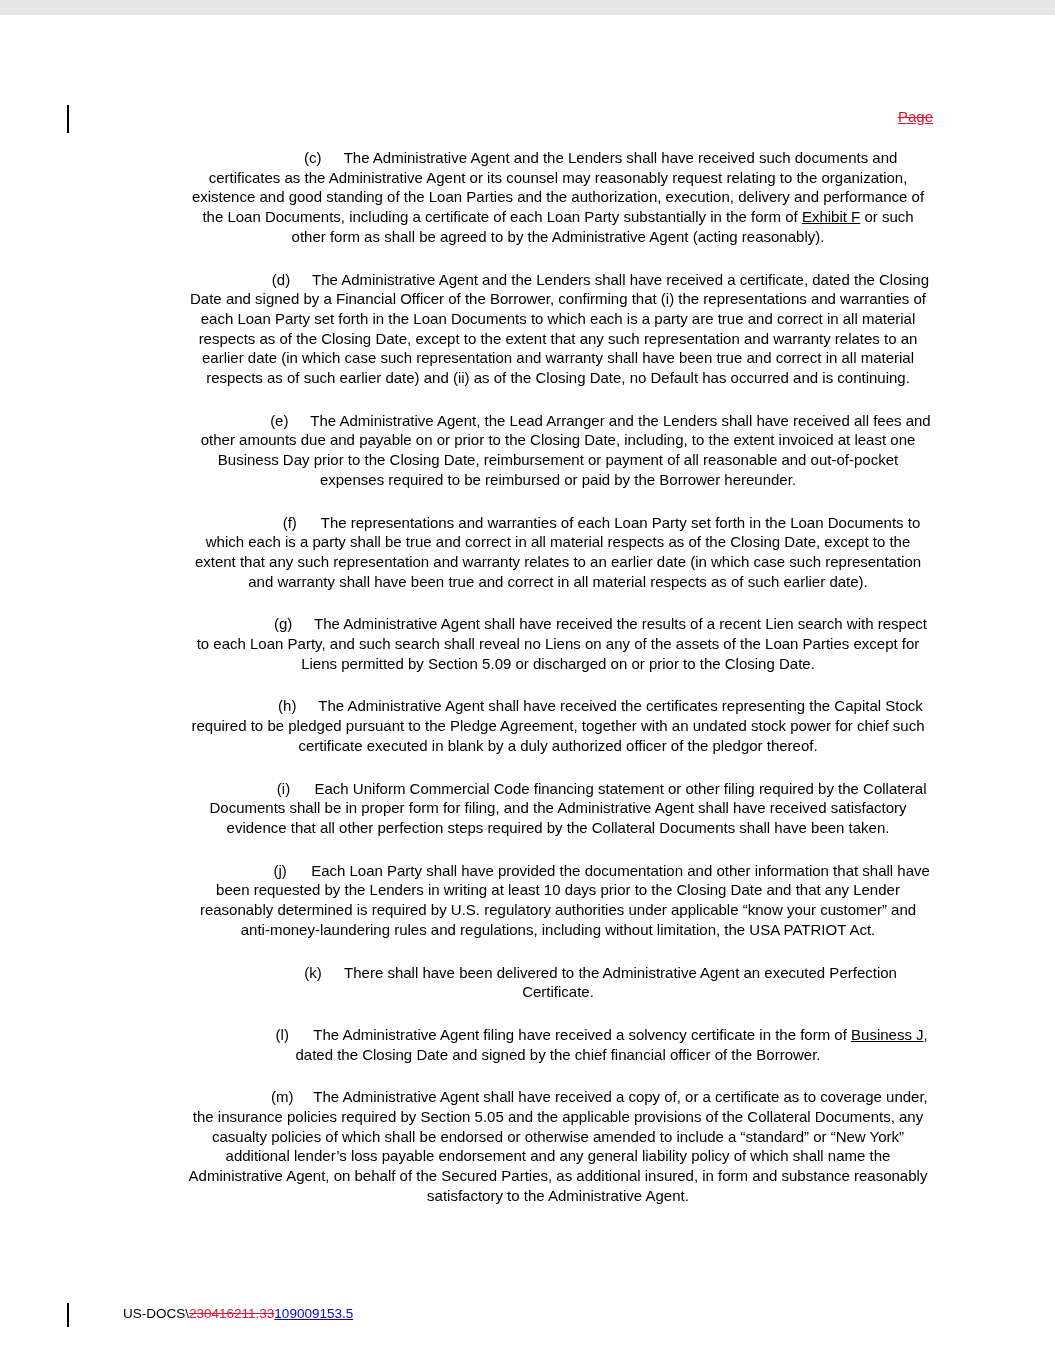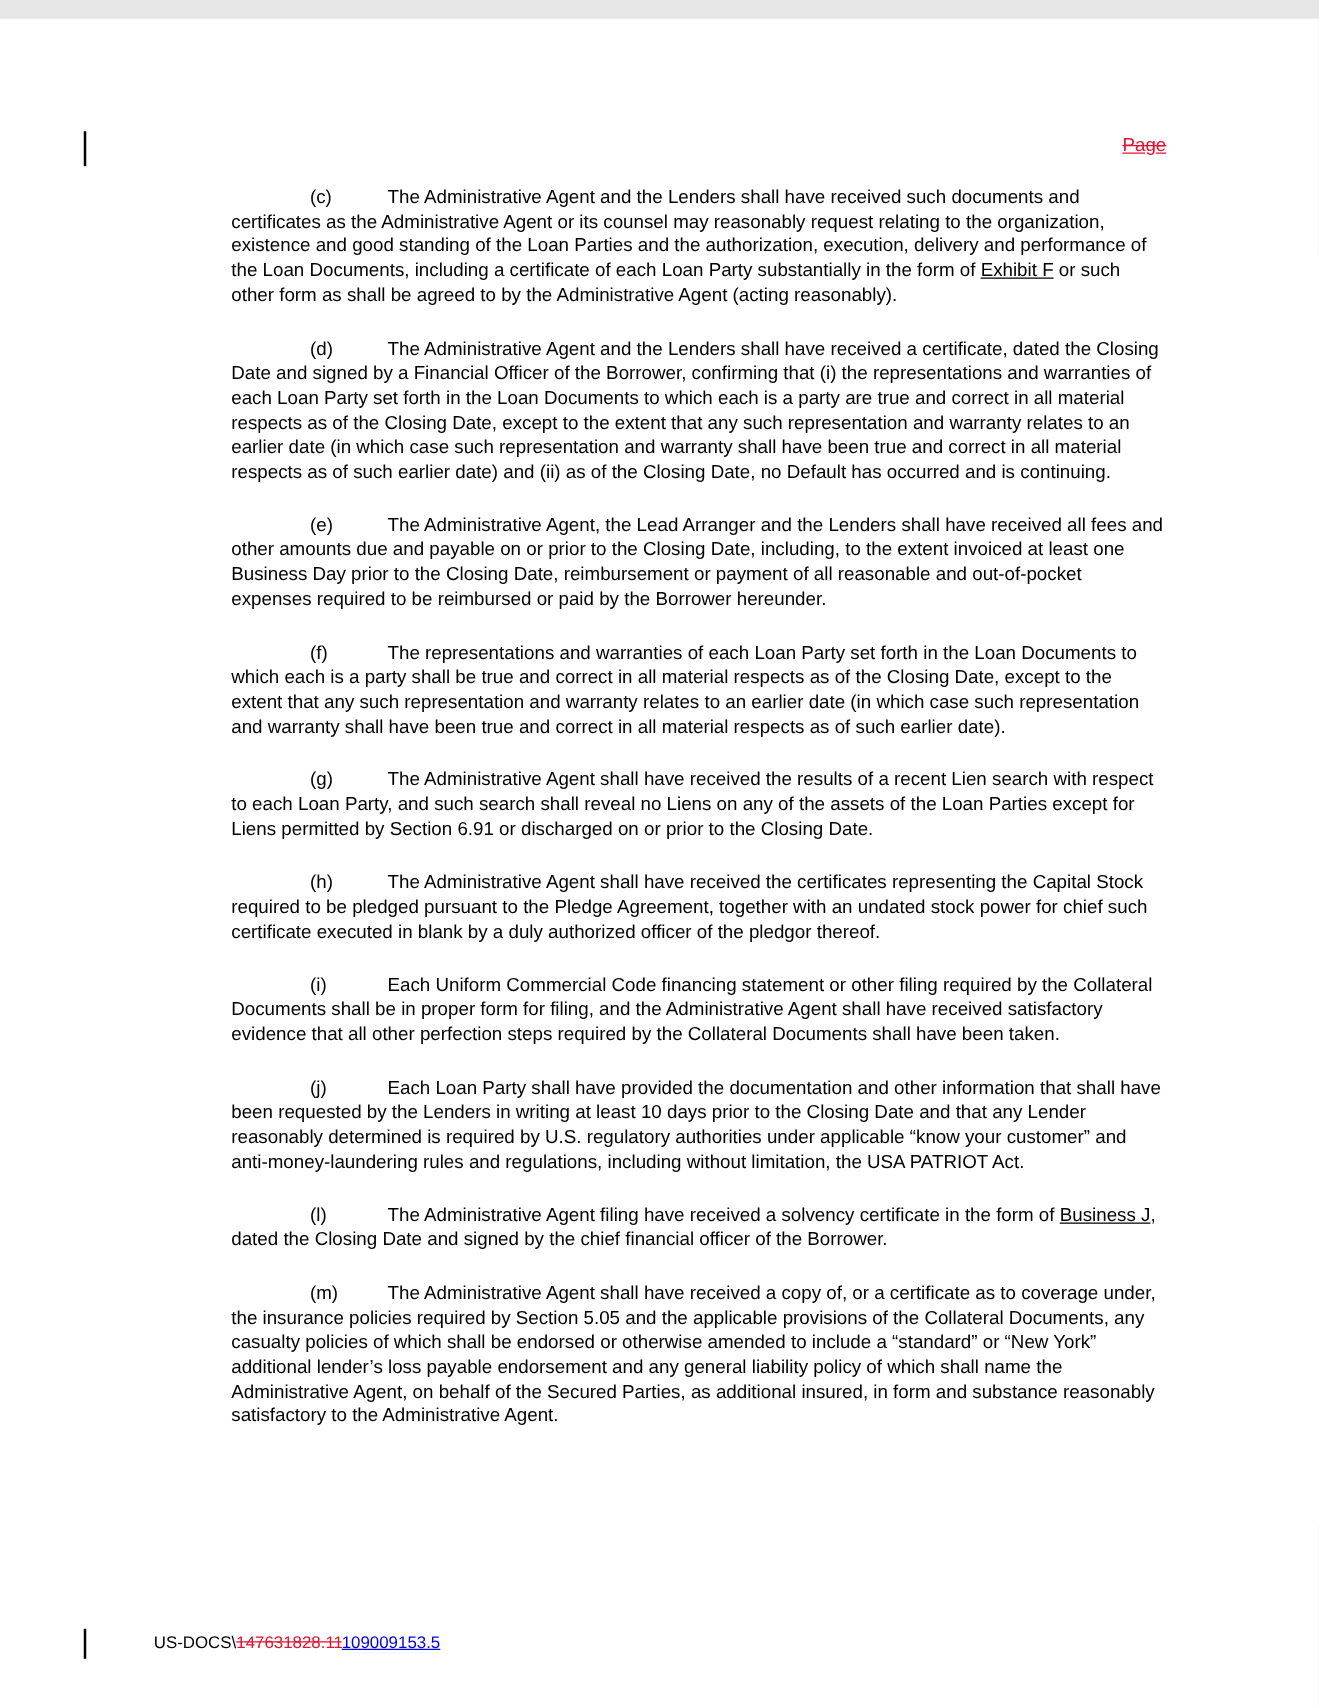--- a/index.html
+++ b/index.html
@@ -34,20 +34,21 @@
     left: 185px;
     top: 133px;
     width: 746px;
     font-size: 15px;
     line-height: 19.7px;
     text-align: left;
   }
   p.para {
     margin: 0 0 23px 0;
     text-indent: 63px;
+    text-align: center;
   }
   .plabel {
     display: inline-block;
     width: 62px;
     text-indent: 0;
   }
   .u { text-decoration: underline; }
   .pagenum {
     position: absolute;
     top: 1252px;
@@ -81,23 +82,24 @@
   <div class="chbar chbar-top"></div>
   <div class="chbar chbar-bottom"></div>
 
   <div class="page-ref">Page</div>
 
   <div class="content">
       <p class="para"><span class="plabel">(c)</span><span>The Administrative Agent and the Lenders shall have received such documents and certificates as the Administrative Agent or its counsel may reasonably request relating to the organization, existence and good standing of the Loan Parties and the authorization, execution, delivery and performance of the Loan Documents, including a certificate of each Loan Party substantially in the form of </span><span class="u">Exhibit F</span><span> or such other form as shall be agreed to by the Administrative Agent (acting reasonably).</span></p>
       <p class="para"><span class="plabel">(d)</span><span>The Administrative Agent and the Lenders shall have received a certificate, dated the Closing Date and signed by a Financial Officer of the Borrower, confirming that (i) the representations and warranties of each Loan Party set forth in the Loan Documents to which each is a party are true and correct in all material respects as of the Closing Date, except to the extent that any such representation and warranty relates to an earlier date (in which case such representation and warranty shall have been true and correct in all material respects as of such earlier date) and (ii) as of the Closing Date, no Default has occurred and is continuing.</span></p>
       <p class="para"><span class="plabel">(e)</span><span>The Administrative Agent, the Lead Arranger and the Lenders shall have received all fees and other amounts due and payable on or prior to the Closing Date, including, to the extent invoiced at least one Business Day prior to the Closing Date, reimbursement or payment of all reasonable and out-of-pocket expenses required to be reimbursed or paid by the Borrower hereunder.</span></p>
       <p class="para"><span class="plabel">(f)</span><span>The representations and warranties of each Loan Party set forth in the Loan Documents to which each is a party shall be true and correct in all material respects as of the Closing Date, except to the extent that any such representation and warranty relates to an earlier date (in which case such representation and warranty shall have been true and correct in all material respects as of such earlier date).</span></p>
-      <p class="para"><span class="plabel">(g)</span><span>The Administrative Agent shall have received the results of a recent Lien search with respect to each Loan Party, and such search shall reveal no Liens on any of the assets of the Loan Parties except for Liens permitted by Section 6.91 or discharged on or prior to the Closing Date.</span></p>
+      <p class="para"><span class="plabel">(g)</span><span>The Administrative Agent shall have received the results of a recent Lien search with respect to each Loan Party, and such search shall reveal no Liens on any of the assets of the Loan Parties except for Liens permitted by Section 5.09 or discharged on or prior to the Closing Date.</span></p>
       <p class="para"><span class="plabel">(h)</span><span>The Administrative Agent shall have received the certificates representing the Capital Stock required to be pledged pursuant to the Pledge Agreement, together with an undated stock power for chief such certificate executed in blank by a duly authorized officer of the pledgor thereof.</span></p>
       <p class="para"><span class="plabel">(i)</span><span>Each Uniform Commercial Code financing statement or other filing required by the Collateral Documents shall be in proper form for filing, and the Administrative Agent shall have received satisfactory evidence that all other perfection steps required by the Collateral Documents shall have been taken.</span></p>
       <p class="para"><span class="plabel">(j)</span><span>Each Loan Party shall have provided the documentation and other information that shall have been requested by the Lenders in writing at least 10 days prior to the Closing Date and that any Lender reasonably determined is required by U.S. regulatory authorities under applicable “know your customer” and anti-money-laundering rules and regulations, including without limitation, the USA PATRIOT Act.</span></p>
+      <p class="para"><span class="plabel">(k)</span><span>There shall have been delivered to the Administrative Agent an executed Perfection Certificate.</span></p>
       <p class="para"><span class="plabel">(l)</span><span>The Administrative Agent filing have received a solvency certificate in the form of </span><span class="u">Business J</span><span>, dated the Closing Date and signed by the chief financial officer of the Borrower.</span></p>
       <p class="para"><span class="plabel">(m)</span><span>The Administrative Agent shall have received a copy of, or a certificate as to coverage under, the insurance policies required by Section 5.05 and the applicable provisions of the Collateral Documents, any casualty policies of which shall be endorsed or otherwise amended to include a “standard” or “New York” additional lender’s loss payable endorsement and any general liability policy of which shall name the Administrative Agent, on behalf of the Secured Parties, as additional insured, in form and substance reasonably satisfactory to the Administrative Agent.</span></p>
     </div>
 
 
-  <div class="footerline"><span>US-DOCS\</span><span class="del">147631828.11</span><span class="ins">109009153.5</span></div>
+  <div class="footerline"><span>US-DOCS\</span><span class="del">230416211.33</span><span class="ins">109009153.5</span></div>
 </div>
 
 </body></html>

